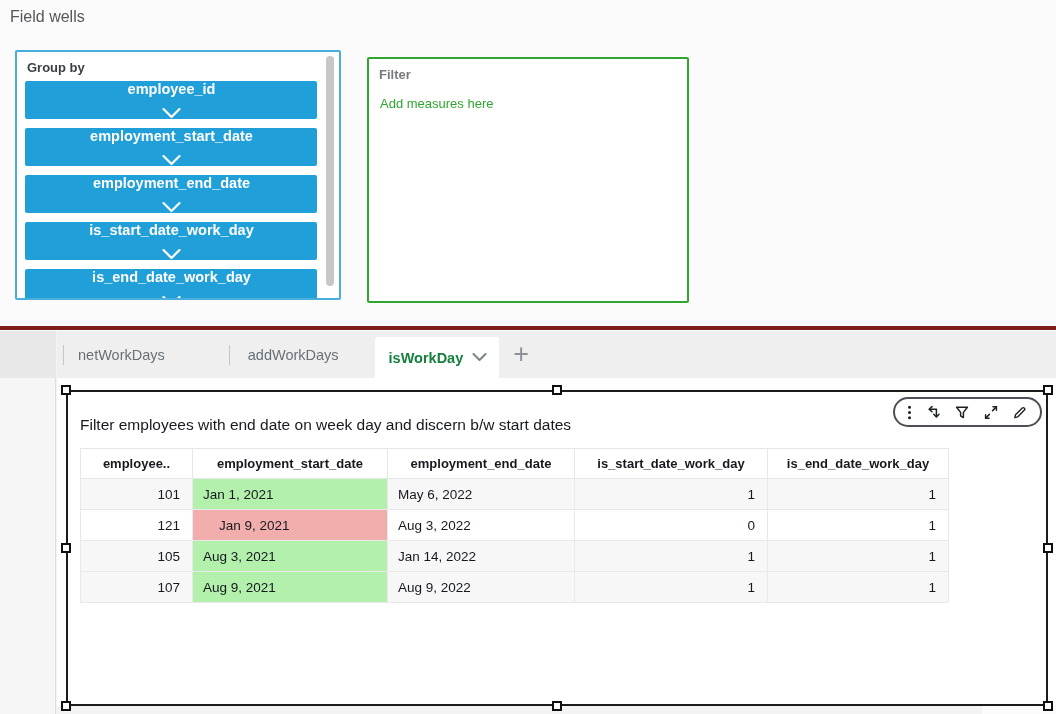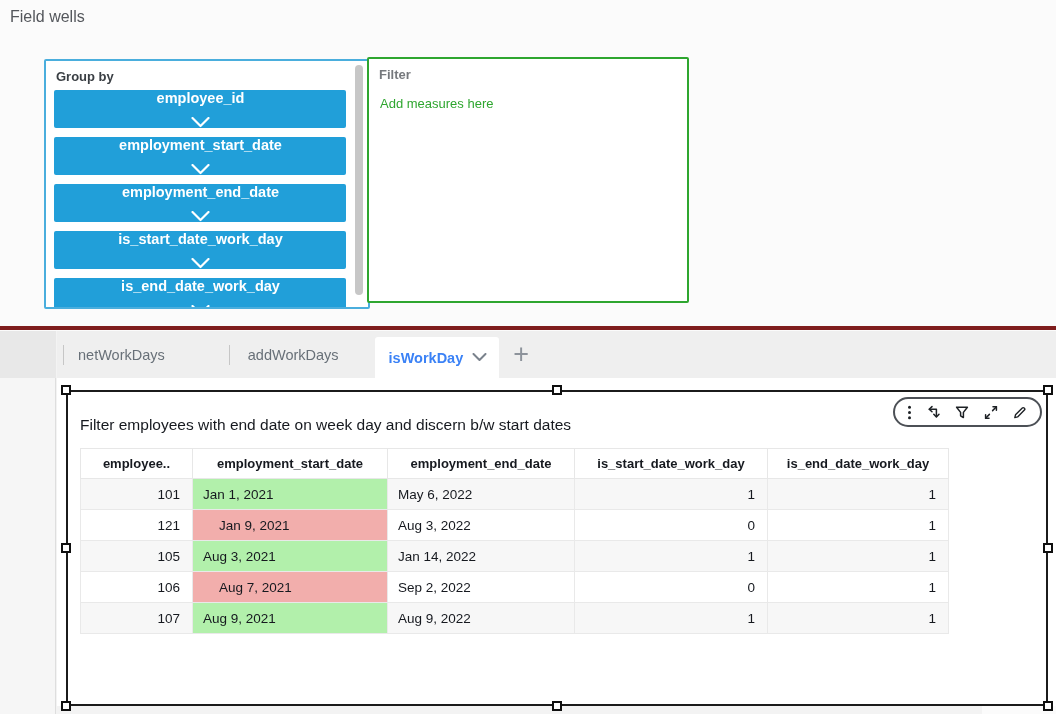--- a/index.html
+++ b/index.html
@@ -5,21 +5,21 @@
   * { margin:0; padding:0; box-sizing:border-box; }
   html,body { background:#fff; }
   body { font-family:"Liberation Sans", sans-serif; color:#16191f; }
   .page { position:relative; width:1056px; height:714px; overflow:hidden; background:#fbfbfb; }
 
   
   .fieldwells { position:absolute; left:0; top:0; width:1056px; height:330px; background:#fbfbfb; border-bottom:4px solid #7f1d1d; }
   .fw-title { position:absolute; left:10px; top:8px; font-size:16px; color:#54575c; }
 
   .well-box { position:absolute; background:#fff; border-radius:2px; }
-  .groupby-box { left:15px; top:59px; width:326px; height:250px; border:2px solid #4AAEDD; overflow:hidden;margin-left:29px; }
+  .groupby-box { left:15px; top:50px; width:326px; height:250px; border:2px solid #4AAEDD; overflow:hidden; }
   .value-box { left:367px; top:57px; width:322px; height:246px; border:2px solid #2EA62F; }
   .well-label { font-size:13px; font-weight:bold; color:#3a3f44; padding:8px 0 0 10px; }
   .value-box .well-label { color:#76797d; }
   .add-measures { font-size:13px; color:#2EA62F; padding:14px 0 0 11px; }
 
   .pill-list { position:absolute; left:8px; top:29px; width:292px; }
   .pill { display:flex; align-items:center; justify-content:space-between; width:292px; height:38px;
           background:#219FD9; border-radius:2px; margin-bottom:9px; padding:0 13px 0 14px;
           color:#fff; font-size:14.5px; font-weight:600; cursor:pointer;flex-direction:column; }
   .pill svg { flex:none; }
@@ -31,21 +31,21 @@
   .sheet { position:absolute; left:0; top:331px; width:982px; height:383px; background:#f3f3f3; }
   .gutter { position:absolute; left:0; top:0; width:56px; height:100%; background:#f6f6f6; border-right:1px solid #dedede; }
   .gutter-top { position:absolute; left:0; top:0; width:56px; height:47px; background:#e8e8e8; }
 
   .tabbar { position:absolute; left:57px; top:0; width:999px; height:47px; background:#efefef; display:flex; align-items:stretch; }
   .tab-spacer { width:6px; }
   .vsep { width:1px; height:20px; background:#c6c6c6; align-self:center; }
   .tab { display:flex; align-items:center; font-size:14.5px; color:#687078; cursor:pointer; }
   .tab.t1 { padding:0 64px 0 14px; }
   .tab.t2 { padding:0 36px 0 18px; }
-  .tab.active { align-self:flex-end; height:41px; background:#fff; font-weight:bold; color:#3b82f6;
+  .tab.active { align-self:flex-end; height:41px; background:#fff; font-weight:bold; color:#15803d;
                 padding:0 12px 0 14px; gap:9px; border-radius:3px 3px 0 0; }
   .add-tab { align-self:center; margin-left:14px; font-size:27px; font-weight:300; color:#8d939b; line-height:1; cursor:pointer; }
 
   .canvas { position:absolute; left:57px; top:47px; width:999px; height:328px; background:#fff; }
 
   
   .visual { position:absolute; left:9px; top:12px; width:982px; height:316px; background:#fff; border:2px solid #1b1b1b; }
   .hd { position:absolute; width:10px; height:10px; background:#fff; border:2px solid #0f0f0f; z-index:6; }
   .hd.tl { left:-7px; top:-7px; }   .hd.tm { left:calc(50% - 5px); top:-7px; }   .hd.tr { right:-7px; top:-7px; }
   .hd.ml { left:-7px; top:calc(50% - 5px); }  .hd.mr { right:-7px; top:calc(50% - 5px); }
@@ -225,27 +225,20 @@
               <td class="c-num">0</td>
               <td class="c-num">1</td>
             </tr>
             <tr class="alt">
               <td class="c-num">105</td>
               <td class="c-date hl-green">Aug 3, 2021</td>
               <td class="c-date">Jan 14, 2022</td>
               <td class="c-num">1</td>
               <td class="c-num">1</td>
             </tr>
-            <tr>
-              <td class="c-num">106</td>
-              <td class="c-date hl-red">Aug 7, 2021</td>
-              <td class="c-date">Sep 2, 2022</td>
-              <td class="c-num">0</td>
-              <td class="c-num">1</td>
-            </tr>
             <tr class="alt">
               <td class="c-num">107</td>
               <td class="c-date hl-green">Aug 9, 2021</td>
               <td class="c-date">Aug 9, 2022</td>
               <td class="c-num">1</td>
               <td class="c-num">1</td>
             </tr>
           </tbody>
         </table>
       </div>

